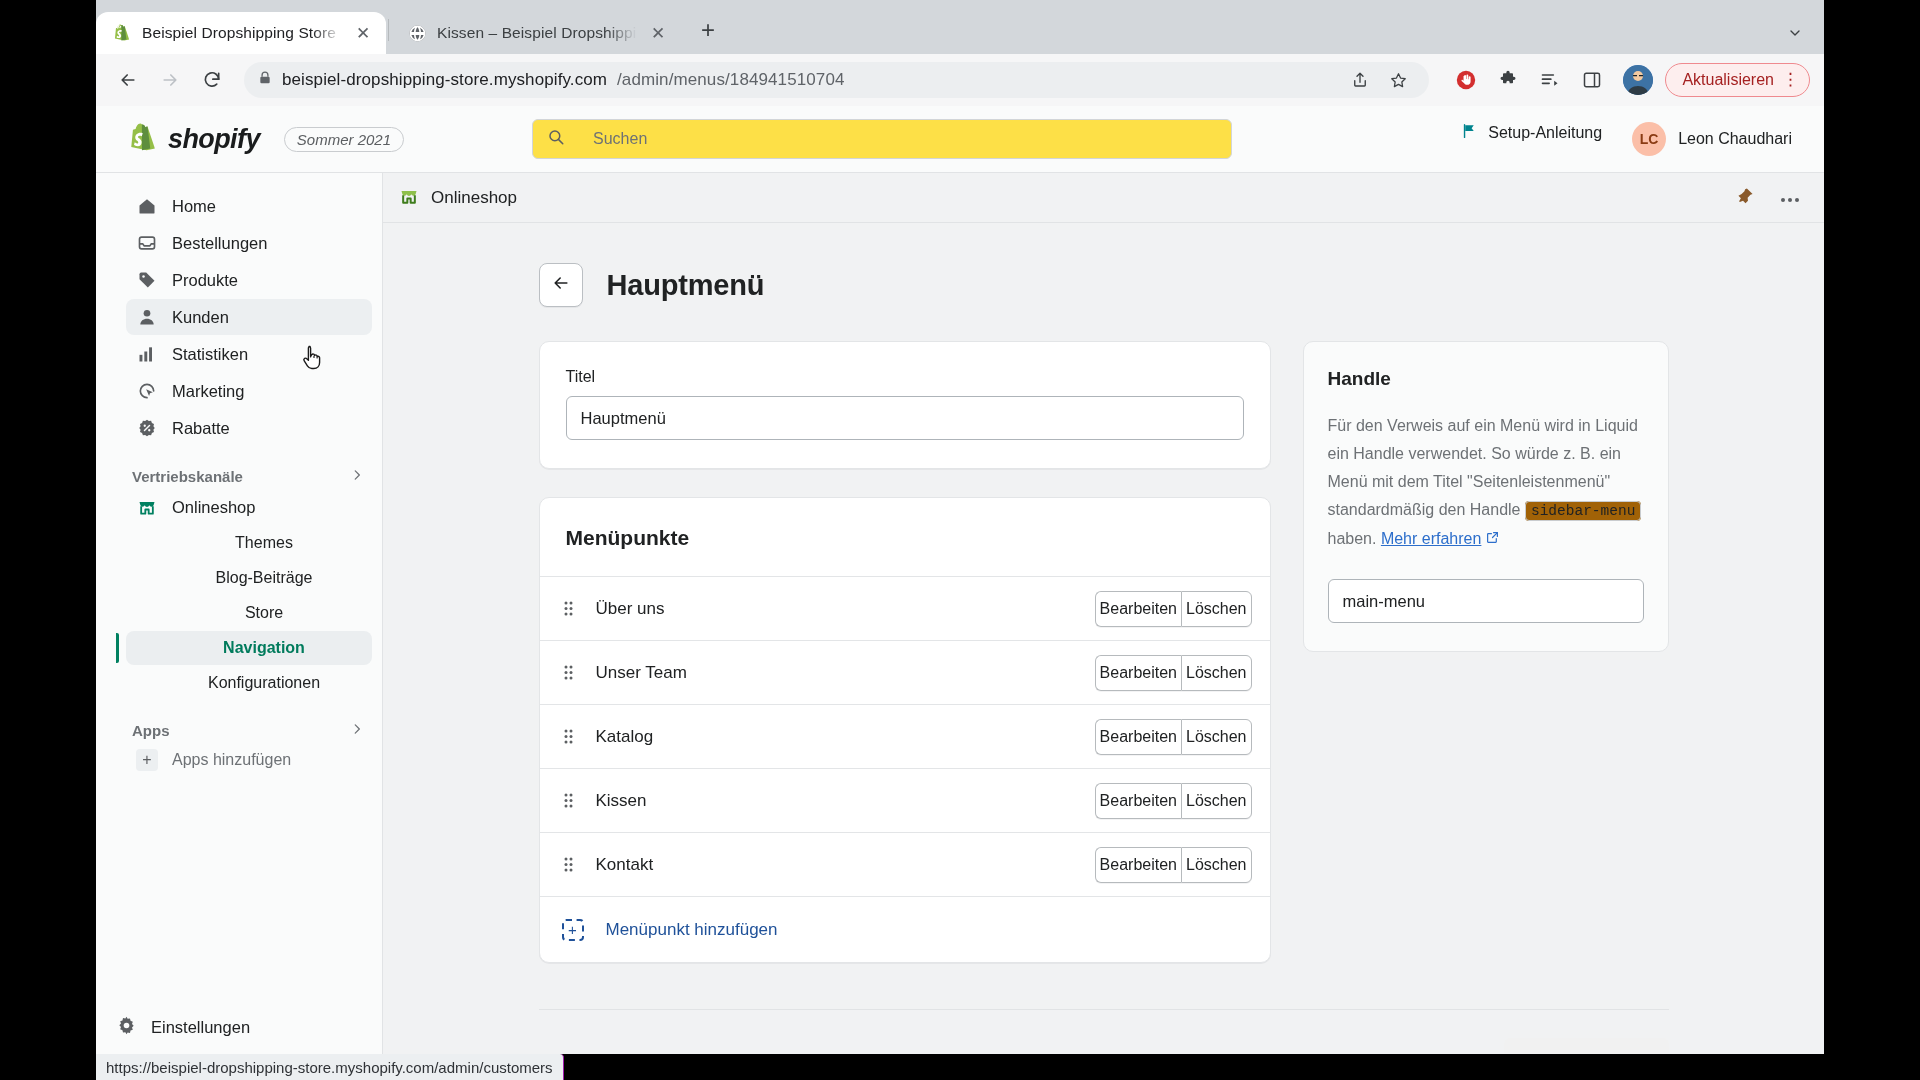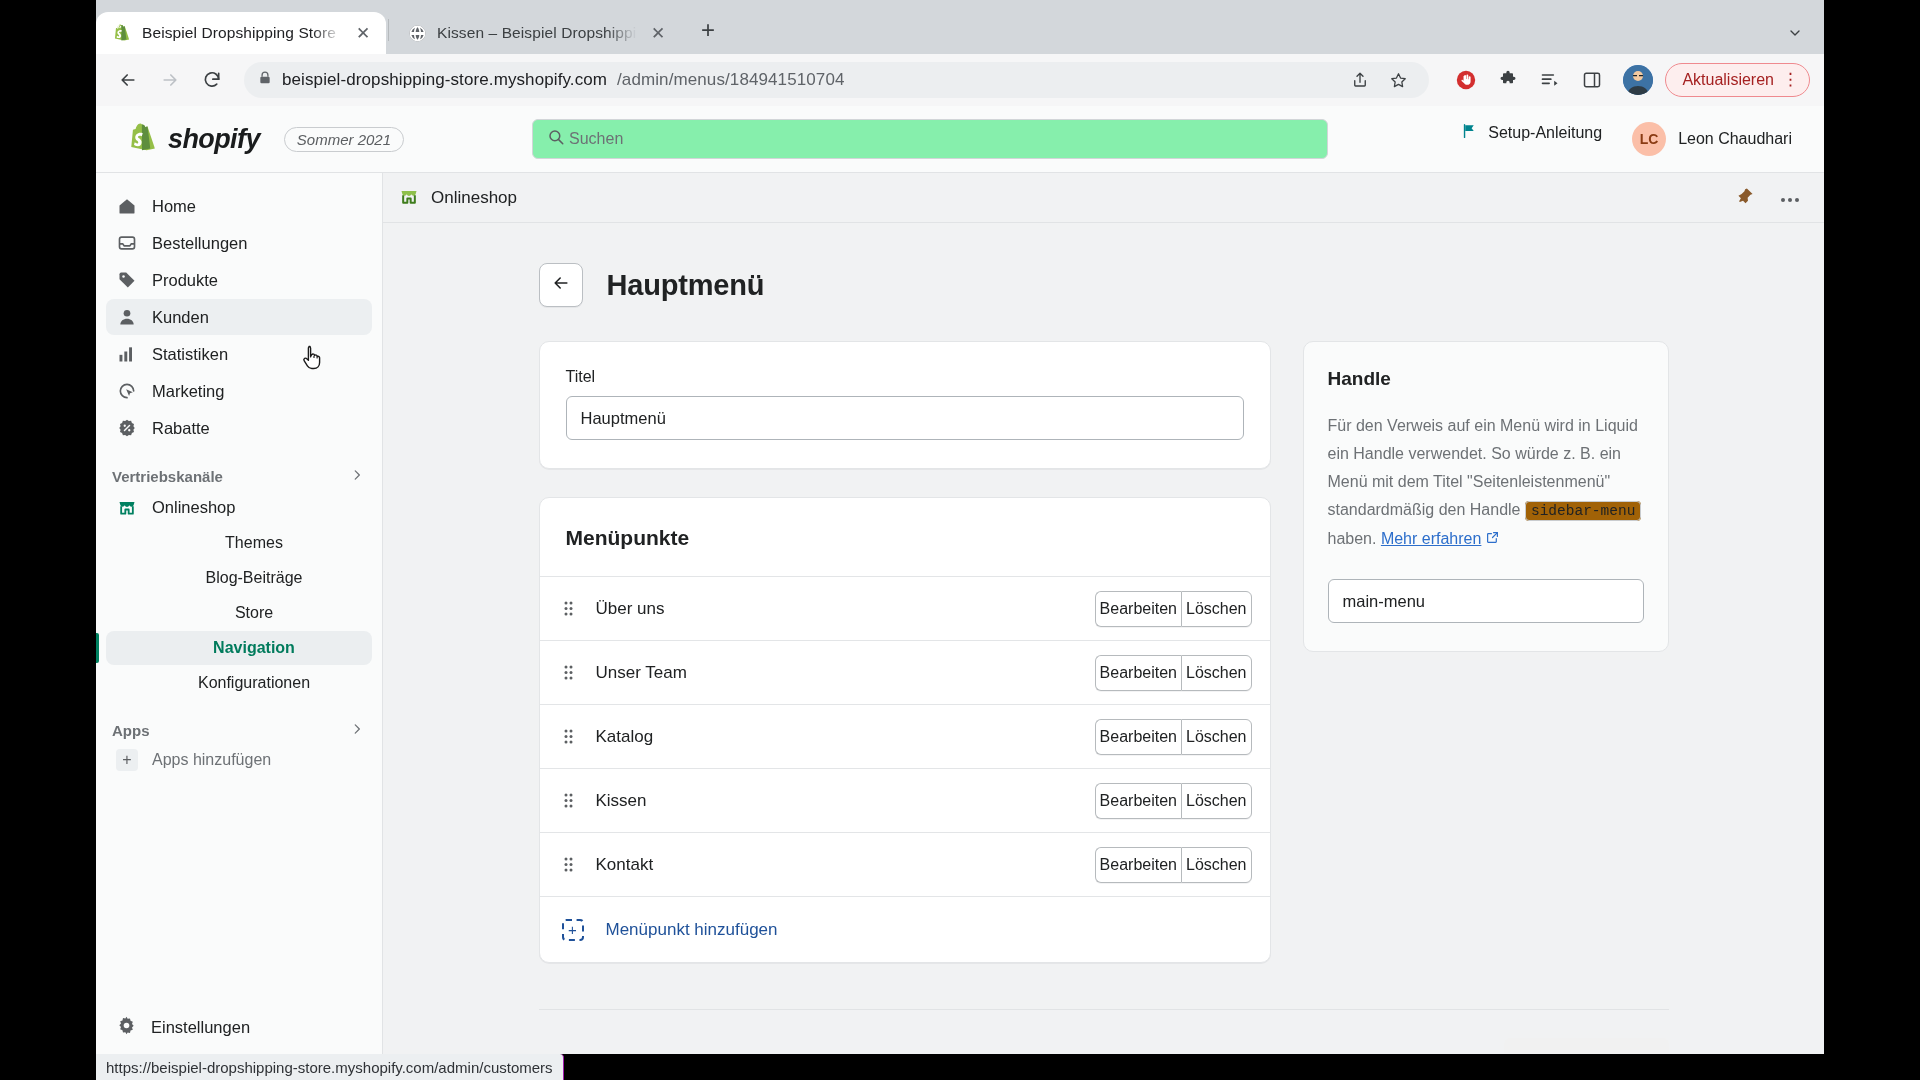--- a/index.html
+++ b/index.html
@@ -108,40 +108,40 @@
     height: 67px; background: #fafbfb; border-bottom: 1px solid #e1e3e5;
     display: flex; align-items: center; padding: 0 32px; gap: 18px;
   }
   .shop-logo { display: flex; align-items: center; gap: 10px; }
   .shop-logo .word { font-size: 27px; font-weight: bold; letter-spacing: -.6px; color: #1a1c1d; font-style: italic; }
   .season-badge {
     border: 1px solid #c9cccf; border-radius: 16px; padding: 3px 12px;
     font-size: 15px; color: #5c5f62; font-style: italic; margin-left: 6px;
   }
   .shop-search {
-    width: 796px; height: 40px; margin-left: 110px;
-    background: #86efac; border: 1px solid #d2d5d8; border-radius: 6px;
-    display: flex; align-items: center; gap: 4px; padding: 0 14px;
+    width: 700px; height: 40px; margin-left: 110px;
+    background: #fde047; border: 1px solid #d2d5d8; border-radius: 6px;
+    display: flex; align-items: center; gap: 28px; padding: 0 14px;
     font-size: 16px; color: #6d7175;
   }
   .shop-topright { margin-left: auto; display: flex; align-items: flex-start; gap: 30px; }
   .setup-link { display: flex; align-items: center; gap: 10px; font-size: 16px; color: #202223; }
   .user-chip { display: flex; align-items: center; gap: 12px; font-size: 16px; color: #202223; }
   .user-avatar {
     width: 34px; height: 34px; border-radius: 50%; background: #fbbfa8;
     color: #8a3b13; font-size: 14px; font-weight: 600;
     display: flex; align-items: center; justify-content: center;
   }
 
   .shop-body { display: flex; height: 881px; }
 
   
   .sidebar {
     width: 287px; flex: 0 0 287px; background: #fafbfb;
-    border-right: 1px solid #e1e3e5; padding-top: 14px; position: relative;
+    border-right: 1px solid #e1e3e5; padding-top: 14px; position: relative; padding-left: 20px;
   }
   .nav-item {
     display: flex; align-items: center; gap: 14px;
     height: 36px; margin: 1px 10px; padding: 0 10px;
     border-radius: 8px; font-size: 16.5px; color: #202223;
   }
   .nav-item.hovered { background: #eceff1; }
   .nav-item .ico { width: 22px; height: 22px; flex: 0 0 22px; display:flex; align-items:center; justify-content:center; }
   .nav-section {
     display: flex; align-items: center; justify-content: space-between;

